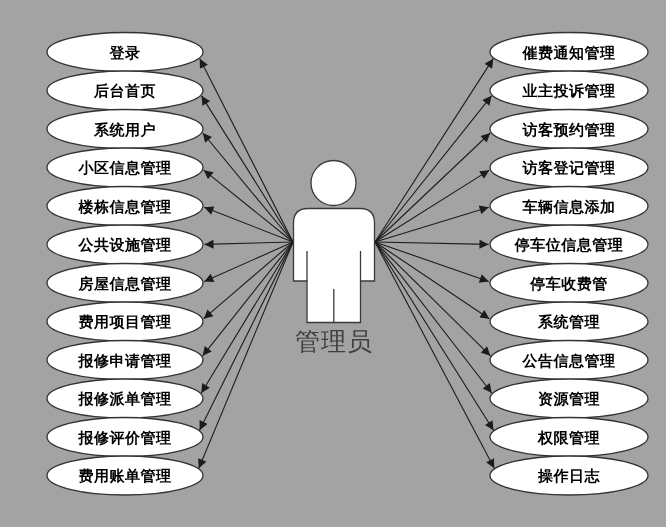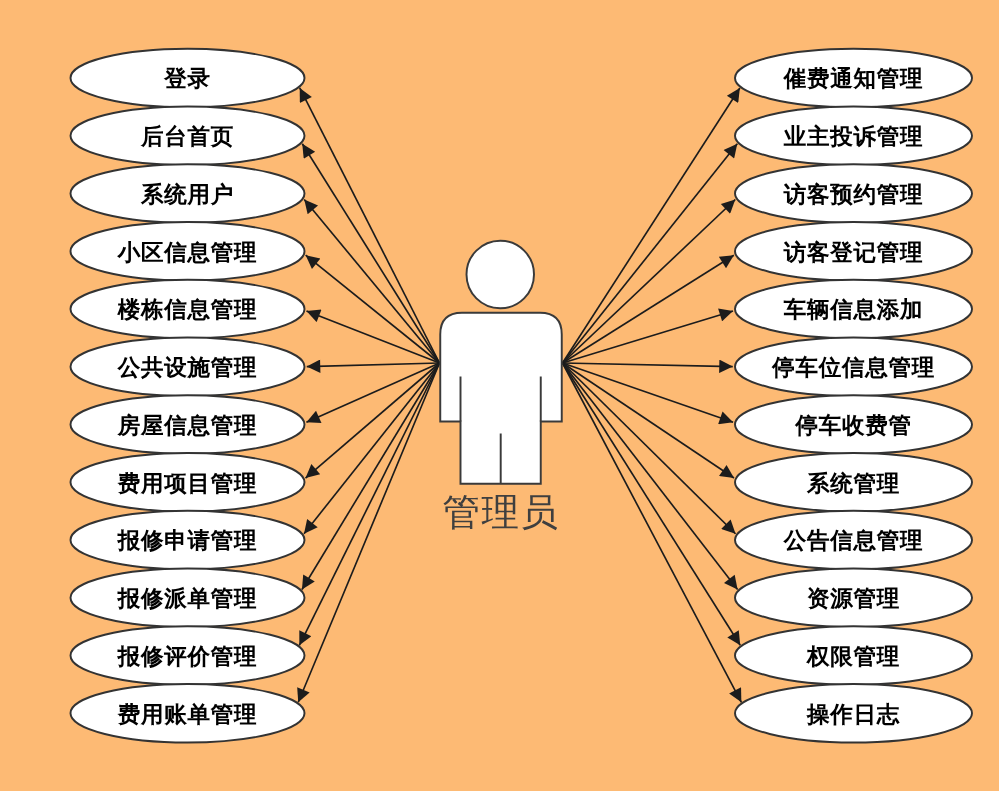--- a/index.html
+++ b/index.html
@@ -4,21 +4,21 @@
 <style>
   html, body {
     margin: 0;
     padding: 0;
     background: #ffffff;
   }
   .stage {
     position: relative;
     width: 666px;
     height: 527px;
-    background: #fdba74;
+    background: #a3a3a3;
     font-family: "Liberation Sans", sans-serif;
     overflow: hidden;
     text-align: center;
   }
   svg {
     position: absolute;
     left: 0;
     top: 0;
   }
   .usecase-label {

